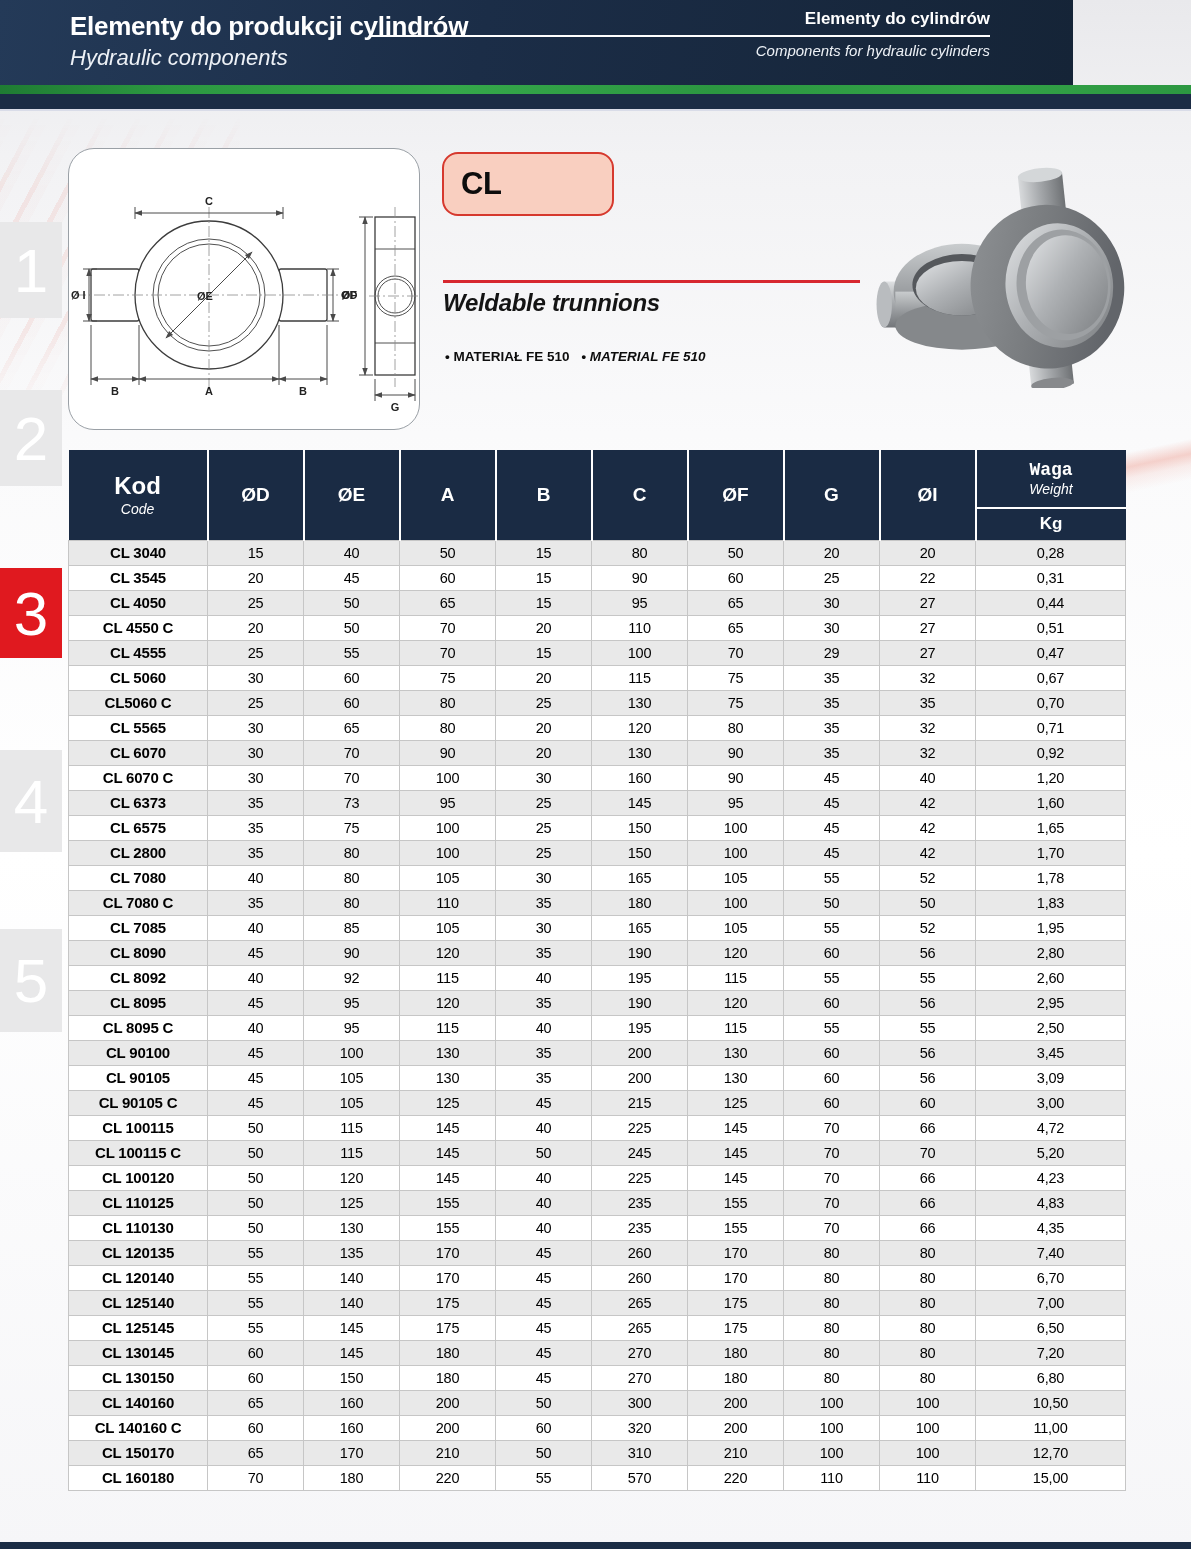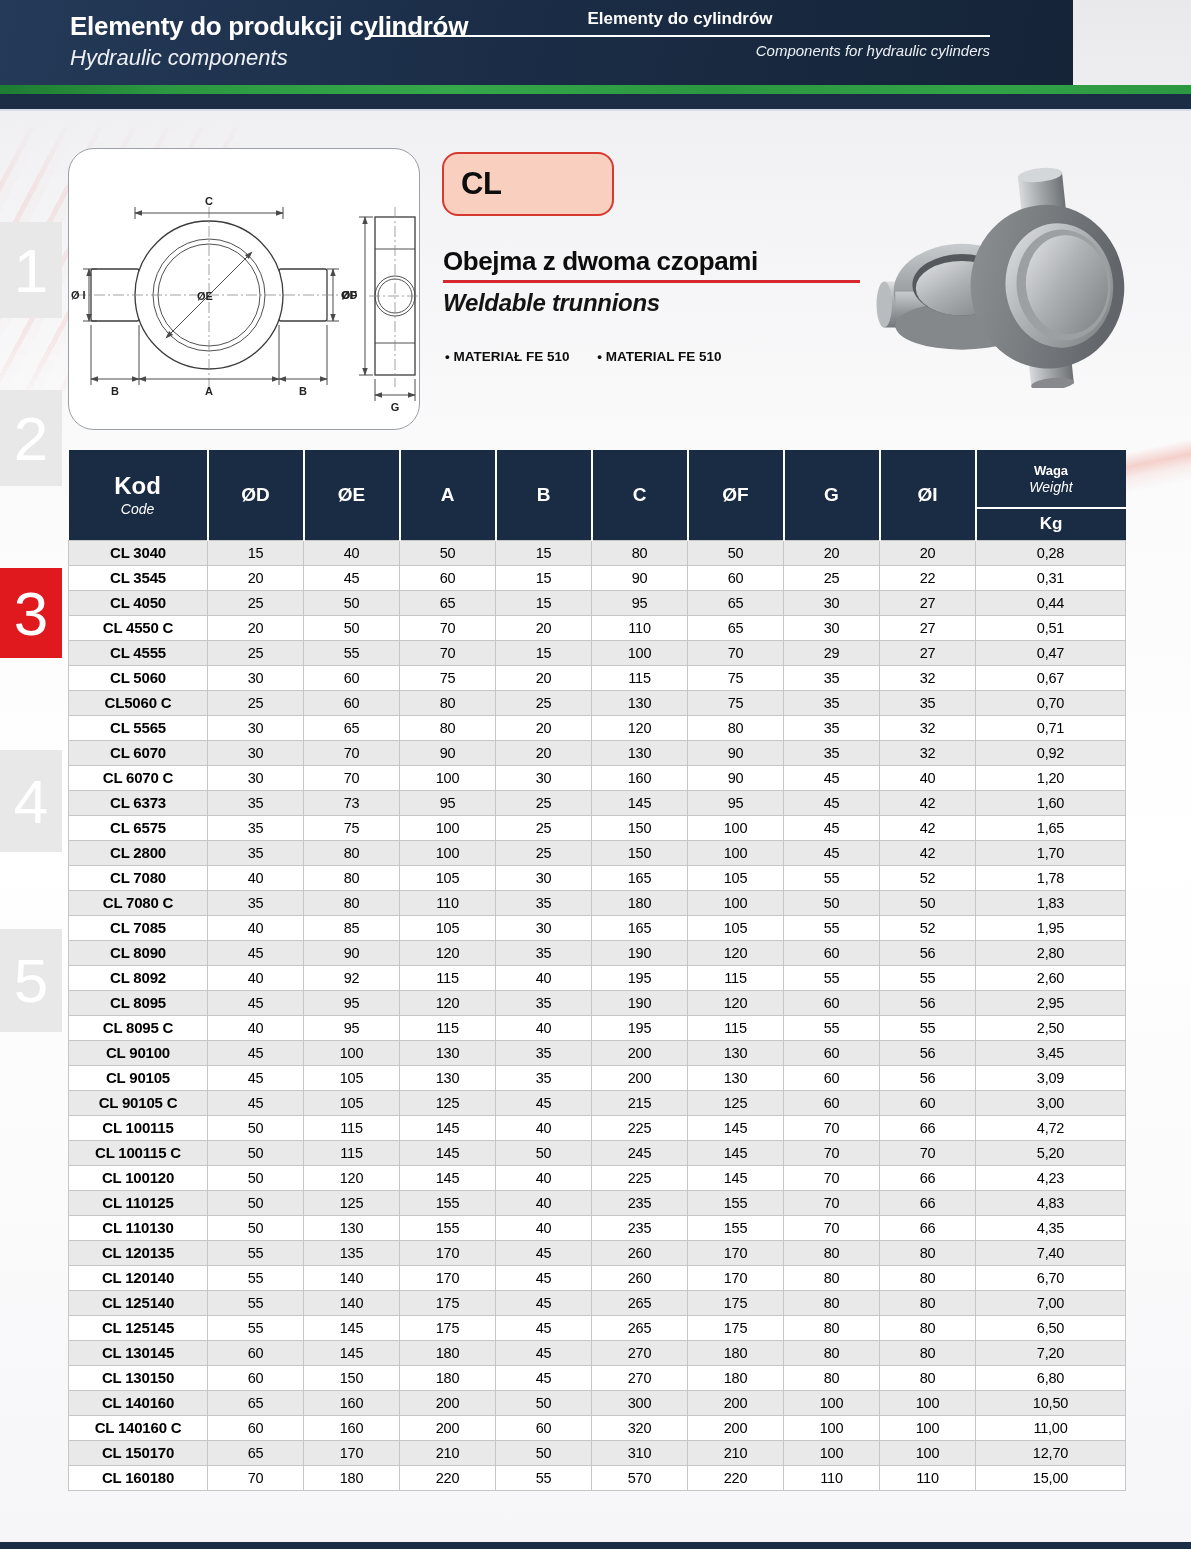--- a/index.html
+++ b/index.html
@@ -10,21 +10,21 @@
     background:linear-gradient(180deg,#e9e9ec 0%,#f2f2f4 10%,#fafafb 28%,#ffffff 55%,#f6f6f8 100%);
   }
 
   
   .top-header{position:absolute;left:0;top:0;width:1073px;height:85px;
     background:linear-gradient(100deg,#243a58 0%,#1b2d47 45%,#152437 100%);}
   .header-left{position:absolute;left:70px;top:11px;}
   .header-left .t{font-size:26px;font-weight:bold;color:#fff;letter-spacing:-0.3px;}
   .header-left .s{font-size:22px;font-style:italic;color:#edf1f6;margin-top:3px;}
   .header-right{position:absolute;right:83px;top:9px;text-align:right;}
-  .header-right .t{font-size:17px;font-weight:bold;color:#fff;text-align:center;}
+  .header-right .t{font-size:17px;font-weight:bold;color:#fff;}
   .header-right .rule{width:620px;height:2px;background:#fff;margin:6px 0 5px auto;}
   .header-right .s{font-size:15px;font-style:italic;color:#edf1f6;}
   .green-stripe{position:absolute;left:0;top:85px;width:1191px;height:9px;
     background:linear-gradient(90deg,#1f7c33 0%,#2c9841 14%,#35a84a 38%,#2c9741 60%,#33a347 82%,#2c9741 100%);}
   .navy-strip{position:absolute;left:0;top:94px;width:1191px;height:17px;background:#1b2c45;border-bottom:2px solid #d9dce8;}
 
   
   .swoosh-tl{position:absolute;left:0;top:118px;width:240px;height:300px;pointer-events:none;
     background:repeating-linear-gradient(118deg, rgba(226,88,70,0.10) 0 5px, rgba(226,88,70,0.02) 5px 14px, transparent 14px 30px);
     -webkit-mask-image:linear-gradient(180deg,transparent 0,#000 25%,#000 70%,transparent 100%);
@@ -52,34 +52,34 @@
   .dimtxt{font-size:11px;font-weight:bold;fill:#222;}
 
   
   .cl-badge{position:absolute;left:442px;top:152px;width:172px;height:64px;background:#f9cfc0;
     border:2.5px solid #d6392e;border-radius:16px;}
   .cl-badge span{position:absolute;left:17px;bottom:12px;font-size:31px;font-weight:800;color:#0d0d0d;letter-spacing:-0.5px;}
   .product-title{position:absolute;left:443px;top:246px;font-size:26px;font-weight:800;color:#0d0d0d;letter-spacing:-0.4px;}
   .red-rule{position:absolute;left:443px;top:280px;width:417px;height:3px;background:#d7282f;}
   .product-subtitle{position:absolute;left:443px;top:289px;font-size:24px;font-style:italic;font-weight:600;color:#141414;letter-spacing:-0.3px;}
   .material-line{position:absolute;left:445px;top:349px;font-size:13.5px;font-weight:bold;color:#0d0d0d;}
-  .material-line .en{margin-left:24px;}
+  .material-line .en{font-style:italic;margin-left:8px;}
 
   
   .product-photo{position:absolute;left:874px;top:156px;width:256px;height:232px;}
 
   
   .spec-table{position:absolute;left:68px;top:450px;width:1057px;border-collapse:collapse;table-layout:fixed;}
   .spec-table thead th{background:#1a2b44;color:#fff;font-weight:bold;vertical-align:middle;
     border-right:2px solid #fff;padding:0;}
   .spec-table thead th:last-child{border-right:none;}
   .spec-table thead tr.main th{height:58px;font-size:19px;}
   .kod-head .big{font-size:24px;font-weight:bold;}
   .kod-head .small, .waga-head .small{font-size:14px;font-style:italic;font-weight:normal;margin-top:1px;}
-  .waga-head .big{font-size:13px;font-weight:bold;}
+  .waga-head .big{font-size:18px;font-weight:bold;font-family:Liberation Mono, monospace;}
   .spec-table thead tr.kgrow th{height:32px;font-size:17px;border-top:2px solid #fff;}
   .spec-table tbody td{height:25px;text-align:center;font-size:14.5px;color:#000;
     border:1px solid #c6c6c6;padding:0;letter-spacing:-0.2px;background:#fff;}
   .spec-table tbody td:first-child{font-weight:bold;font-size:15px;}
   .spec-table tbody tr:nth-child(odd) td{background:#e9e9e9;}
 
   .footer-bar{position:absolute;left:0;bottom:0;width:1191px;height:7px;background:#1b2c45;}
 </style>
 </head>
 <body>
@@ -182,21 +182,20 @@
       <line class="dim" x1="306" y1="230" x2="306" y2="252"></line>
       <line class="dim" x1="346" y1="230" x2="346" y2="252"></line>
       <line class="dim" x1="306" y1="246" x2="346" y2="246" marker-start="url(#arr)" marker-end="url(#arr)"></line>
       <text class="dimtxt" x="326" y="262" text-anchor="middle">G</text>
     </svg>
   </div>
 
   <div class="cl-badge">
     <span>CL</span>
   </div>
-  <div class="product-title">Obejma z dwoma czopami</div>
   <div class="red-rule"></div>
   <div class="product-subtitle">Weldable trunnions</div>
   <div class="material-line">
     <span class="pl">• MATERIAŁ FE 510</span>
     <span class="en">• MATERIAL FE 510</span>
   </div>
 
   <svg class="product-photo" viewBox="0 0 300 270">
     <defs>
       <linearGradient id="gBody" x1="0" y1="0" x2="0" y2="1">

